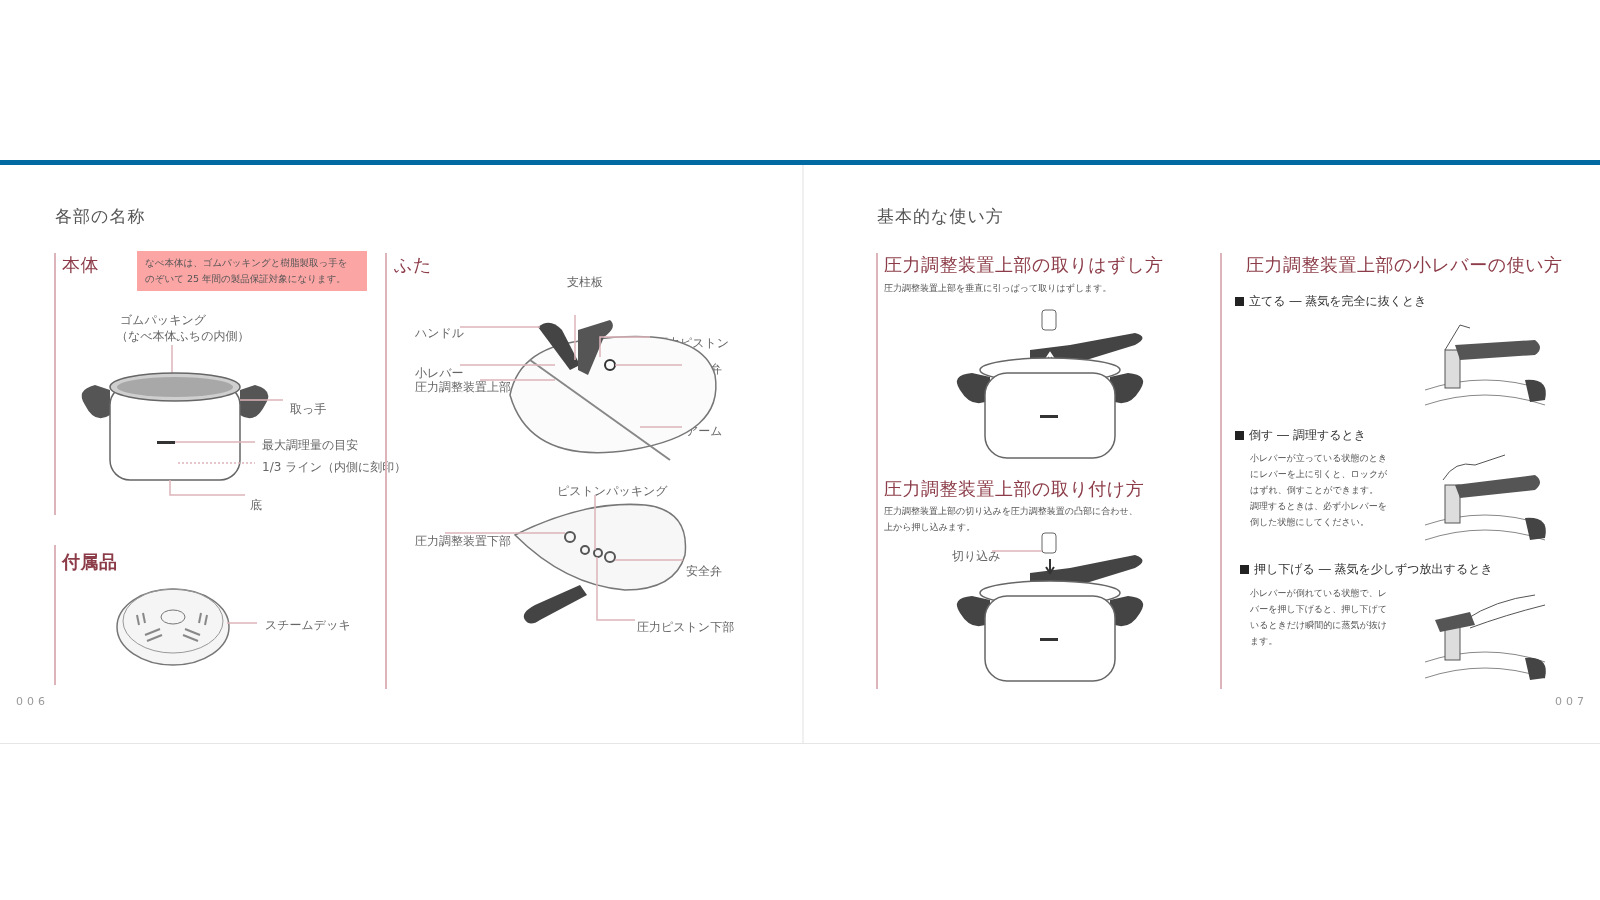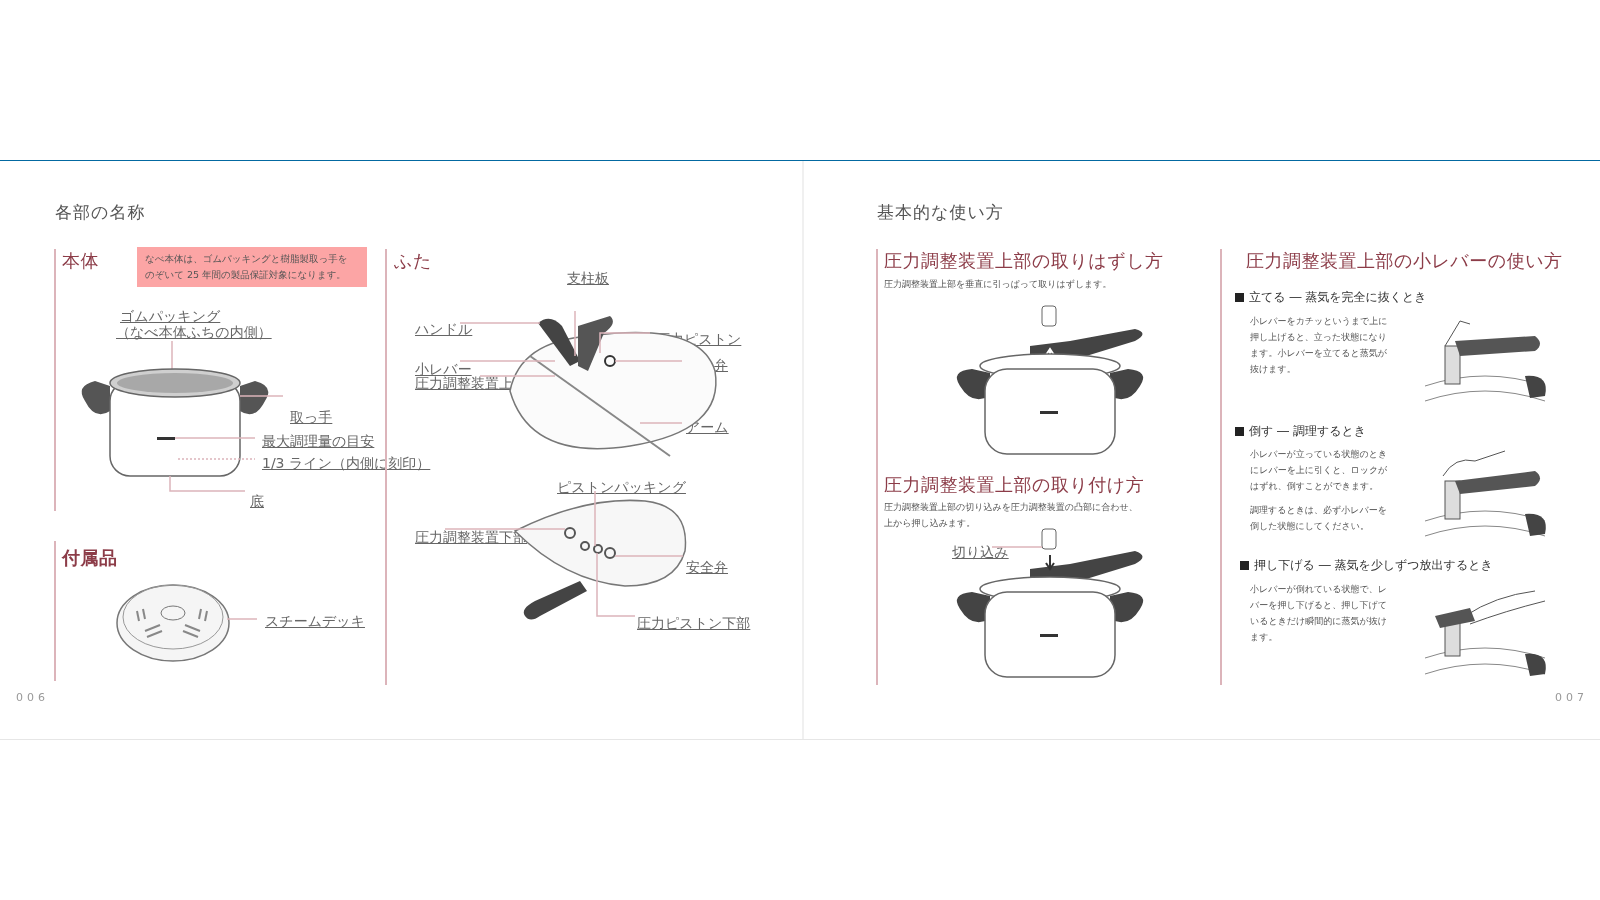--- a/index.html
+++ b/index.html
@@ -1,25 +1,25 @@
 <!DOCTYPE html>
 <html><head>
 <meta charset="utf-8">
 <style>
   html, body { margin:0; padding:0; background:#ffffff; }
   body { width:1600px; height:900px; position:relative; overflow:hidden;
          font-family:"DejaVu Sans", "Liberation Sans", sans-serif; color:#444; }
   .spread { position:absolute; left:0; top:160px; width:1600px; height:578px;
-            background:#ffffff; border-top:1px solid #0369a1; border-bottom:1px solid #e6e6e6; }
+            background:#ffffff; border-top:5px solid #0369a1; border-bottom:1px solid #e6e6e6; }
   .gutter { position:absolute; left:802px; top:0; width:2px; height:100%; background:#f0f0f0; }
   .page-title { position:absolute; font-size:17px; color:#555; letter-spacing:1px; }
   .rule { position:absolute; width:2px; background:#dcb4ba; }
   .sec-h { position:absolute; font-size:18px; color:#8c3c48; letter-spacing:0.5px; white-space:nowrap; }
   .note-box { position:absolute; background:#fca5a5; font-size:9.5px; line-height:16px; color:#555; padding:4px 8px; }
-  .lbl { position:absolute; font-size:14px; color:#666; white-space:nowrap;text-decoration:underline; }
+  .lbl { position:absolute; font-size:12px; color:#666; white-space:nowrap; }
   .body-t { position:absolute; font-size:9.5px; color:#555; line-height:16px; }
   .sub-h { position:absolute; font-size:12px; color:#333; white-space:nowrap; }
   .sub-h .sq { display:inline-block; width:9px; height:9px; background:#222; margin-right:5px; vertical-align:-1px; }
   .pgnum { position:absolute; font-size:11px; color:#999; letter-spacing:4px; }
   svg { position:absolute; overflow:visible; }
 </style>
 </head>
 <body>
 
 <div class="spread">
@@ -28,21 +28,21 @@
   <div class="page-title" style="left:55px;top:40px;">各部の名称</div>
 
   <div class="rule" style="left:54px;top:88px;height:262px;"></div>
   <div class="sec-h" style="left:62px;top:88px;">本体</div>
   <div class="note-box" style="left:137px;top:86px;width:214px;">
     <div>なべ本体は、ゴムパッキングと樹脂製取っ手を</div>
     <div>のぞいて 25 年間の製品保証対象になります。</div>
   </div>
   <div class="lbl" style="left:120px;top:147px;">ゴムパッキング</div>
   <div class="lbl" style="left:116px;top:163px;">（なべ本体ふちの内側）</div>
-  <div class="lbl" style="left:290px;top:248px;">取っ手</div>
+  <div class="lbl" style="left:290px;top:236px;">取っ手</div>
   <div class="lbl" style="left:262px;top:272px;">最大調理量の目安</div>
   <div class="lbl" style="left:262px;top:294px;">1/3 ライン（内側に刻印）</div>
   <div class="lbl" style="left:250px;top:332px;">底</div>
 
   <svg style="left:75px;top:180px;" width="200" height="160">
     <line x1="97" y1="0" x2="97" y2="38" stroke="#dcb4ba" stroke-width="1.5"></line>
     <path d="M10 60 Q0 45 20 40 L35 45 L35 70 Q20 80 10 60Z" fill="#555"></path>
     <path d="M190 60 Q200 45 180 40 L165 45 L165 70 Q180 80 190 60Z" fill="#555"></path>
     <rect x="35" y="40" width="130" height="95" rx="20" fill="#fff" stroke="#666" stroke-width="1.5"></rect>
     <ellipse cx="100" cy="42" rx="65" ry="14" fill="#cfcfcf" stroke="#666" stroke-width="1.5"></ellipse>
@@ -153,41 +153,35 @@
     <path d="M190 80 Q200 65 178 63 L160 67 L160 90 Q178 100 190 80Z" fill="#444"></path>
     <ellipse cx="100" cy="60" rx="70" ry="12" fill="#fff" stroke="#666" stroke-width="1.5"></ellipse>
     <rect x="35" y="63" width="130" height="85" rx="22" fill="#fff" stroke="#666" stroke-width="1.5"></rect>
     <rect x="90" y="105" width="18" height="3" fill="#333"></rect>
   </svg>
 
   <div class="rule" style="left:1220px;top:88px;height:436px;"></div>
   <div class="sec-h" style="left:1246px;top:88px;">圧力調整装置上部の小レバーの使い方</div>
 
   <div class="sub-h" style="left:1235px;top:128px;"><span class="sq"></span><span>立てる ― 蒸気を完全に抜くとき</span></div>
-  <div class="body-t" style="left:1250px;top:152px;font-size:9px;">
-    <div>小レバーをカチッというまで上に</div>
-    <div>押し上げると、立った状態になり</div>
-    <div>ます。小レバーを立てると蒸気が</div>
-    <div>抜けます。</div>
-  </div>
   <svg style="left:1425px;top:155px;" width="120" height="90">
     <path d="M0 70 Q60 50 120 70" fill="none" stroke="#888"></path>
     <path d="M0 85 Q60 65 120 85" fill="none" stroke="#888"></path>
     <rect x="20" y="30" width="15" height="38" fill="#ddd" stroke="#555"></rect>
     <path d="M30 25 L110 20 Q120 28 110 35 L35 40Z" fill="#555"></path>
     <path d="M20 30 L35 5 L45 8" fill="none" stroke="#555"></path>
     <path d="M100 60 Q125 58 120 80 L105 82Z" fill="#444"></path>
   </svg>
 
   <div class="sub-h" style="left:1235px;top:262px;"><span class="sq"></span><span>倒す ― 調理するとき</span></div>
   <div class="body-t" style="left:1250px;top:285px;font-size:9px;">
     <div>小レバーが立っている状態のとき</div>
     <div>にレバーを上に引くと、ロックが</div>
     <div>はずれ、倒すことができます。</div>
-    <div style="margin-top:8px;">調理するときは、必ず小レバーを</div>
+    <div style="margin-top:0;">調理するときは、必ず小レバーを</div>
     <div>倒した状態にしてください。</div>
   </div>
   <svg style="left:1425px;top:285px;" width="120" height="95">
     <path d="M0 75 Q60 55 120 75" fill="none" stroke="#888"></path>
     <path d="M0 90 Q60 70 120 90" fill="none" stroke="#888"></path>
     <rect x="20" y="35" width="15" height="38" fill="#ddd" stroke="#555"></rect>
     <path d="M30 35 L110 25 Q120 32 110 40 L35 48Z" fill="#555"></path>
     <path d="M18 30 Q30 10 50 15 L80 5" fill="none" stroke="#555"></path>
     <path d="M100 68 Q125 66 120 88 L105 90Z" fill="#444"></path>
   </svg>

